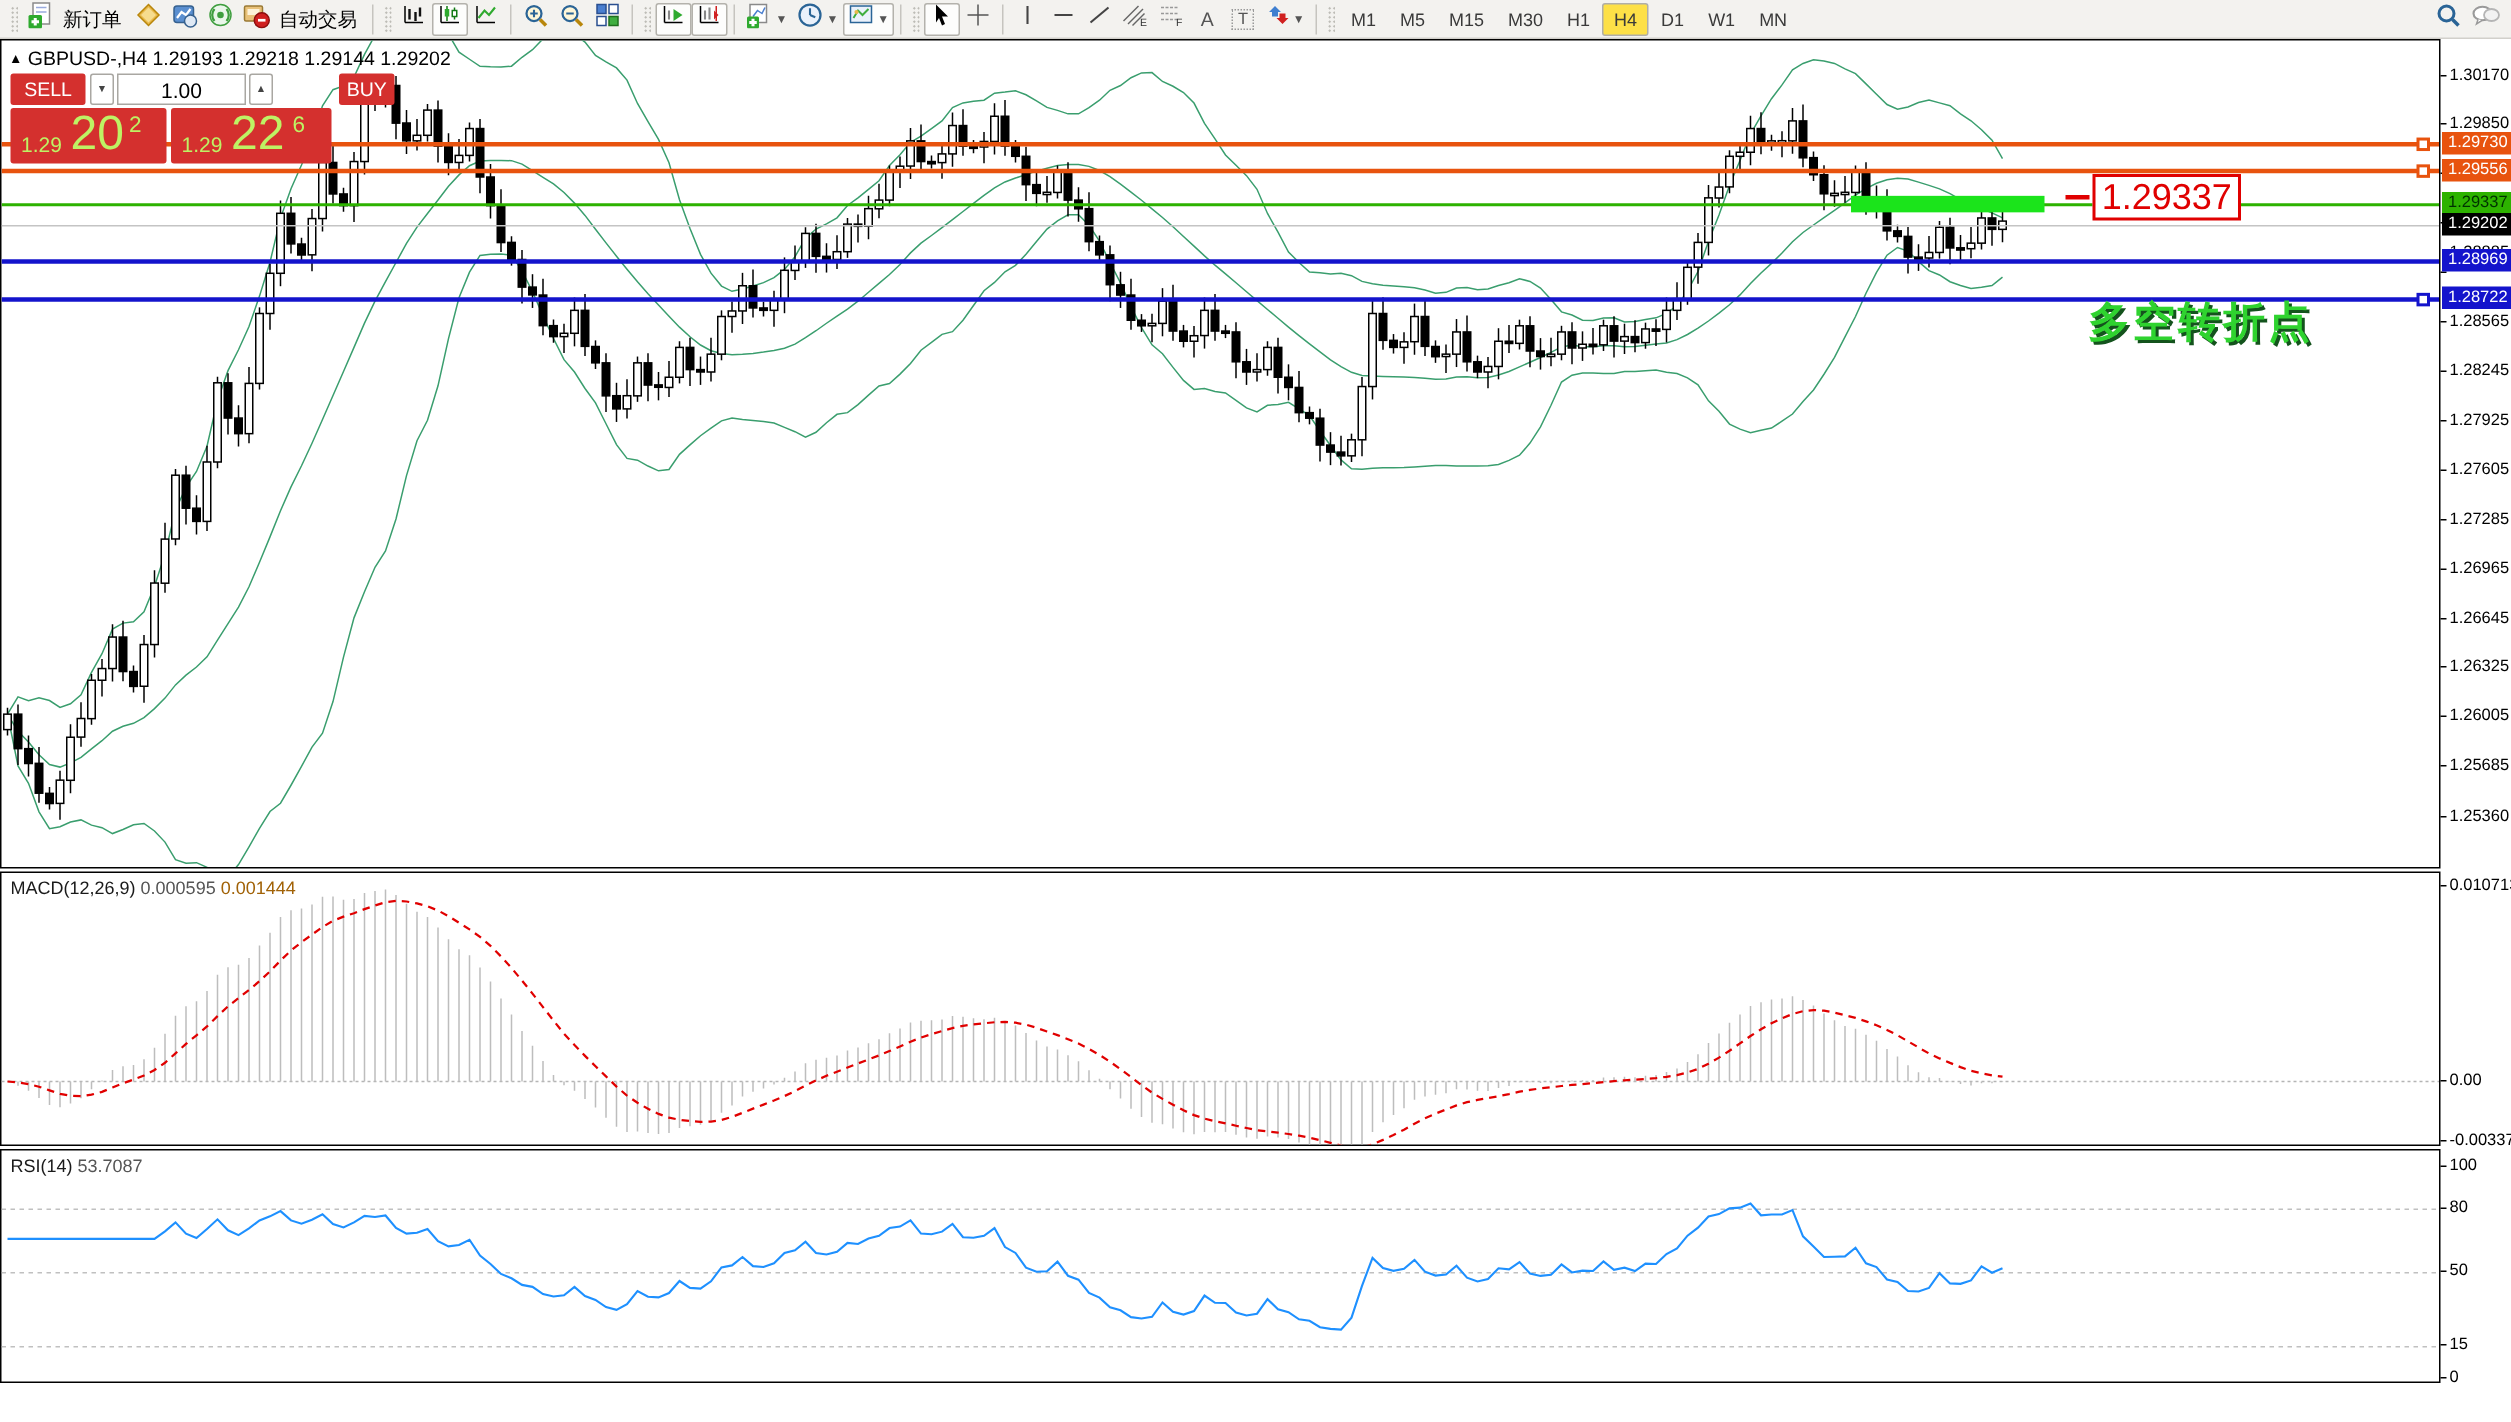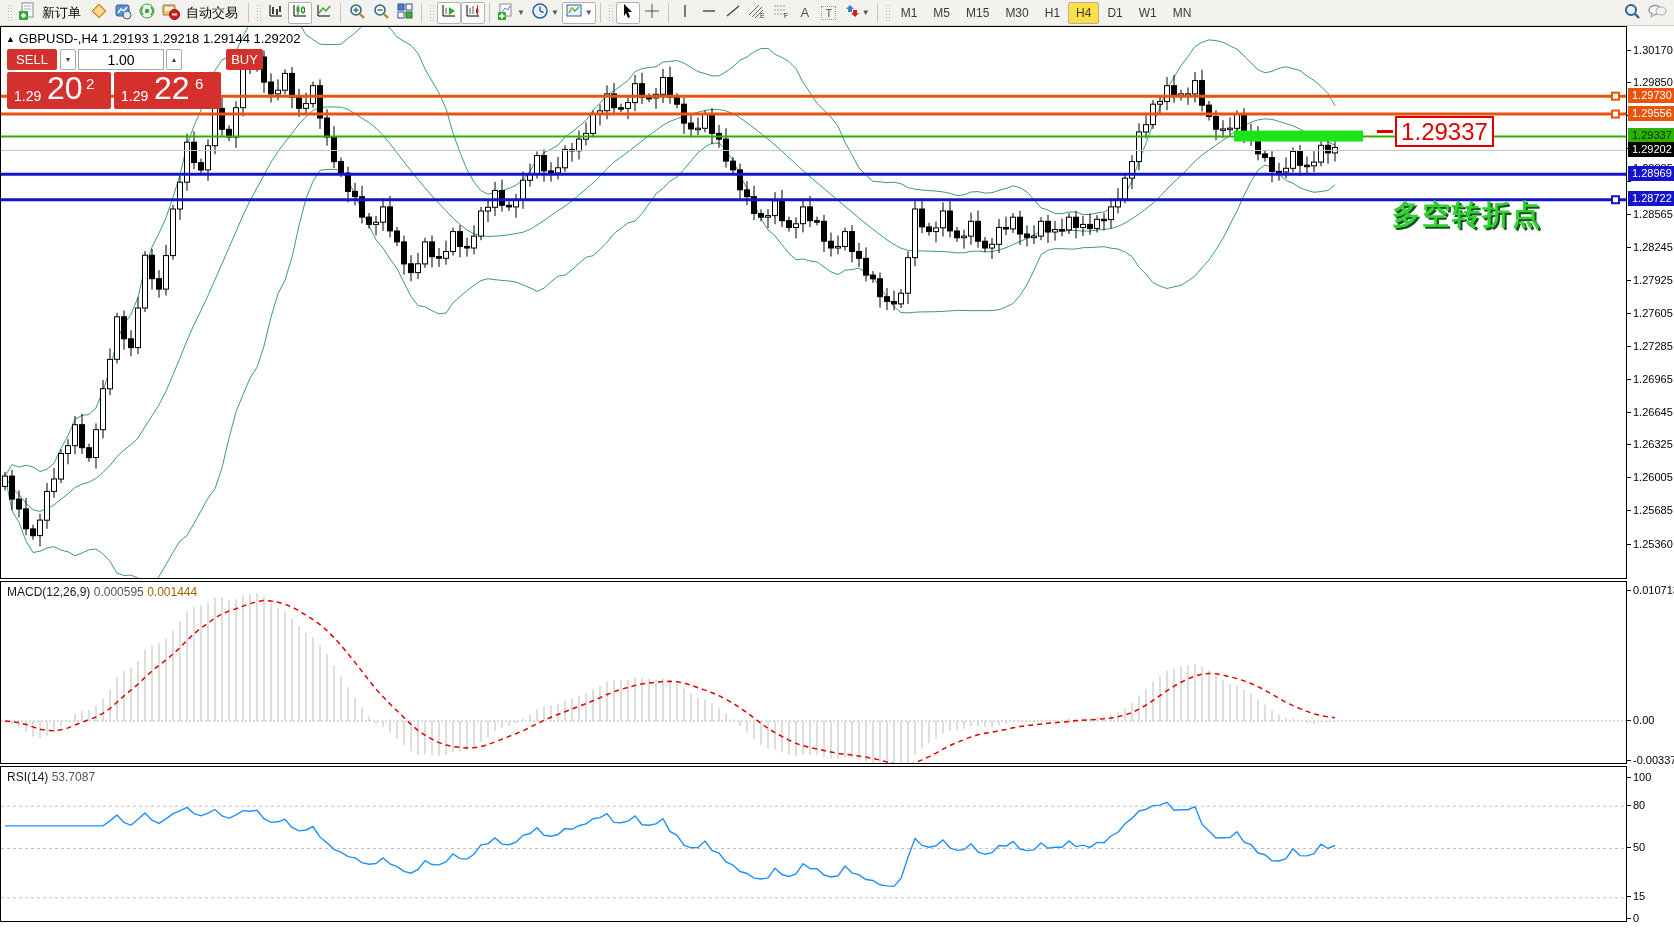--- a/index.html
+++ b/index.html
@@ -39,21 +39,21 @@
   
   #ohlc-info{position:absolute;left:6px;top:31px;font-size:13px;z-index:12;white-space:nowrap;}
   #ohlc-info .tri{font-size:9px;vertical-align:1px;}
   #trade-widget{position:absolute;left:7px;top:46px;width:214px;height:63px;z-index:14;}
   .tw-btn{position:absolute;background:#d4302e;color:#fff;font-size:13px;display:flex;
           align-items:center;justify-content:center;border-radius:2px;}
   .tw-spin{position:absolute;background:#fff;border:1px solid #a9a7a2;box-sizing:border-box;
            display:flex;align-items:center;justify-content:center;font-size:7px;color:#444;border-radius:2px;}
   .tw-vol{position:absolute;background:#fff;border:1px solid #a9a7a2;box-sizing:border-box;
           font-size:14px;display:flex;align-items:center;justify-content:center;}
-  .tw-big{position:absolute;background:#d4302e;color:#ffffff;border-radius:2px;overflow:hidden;}
+  .tw-big{position:absolute;background:#d4302e;color:#bef264;border-radius:2px;overflow:hidden;}
   .tw-big .small{position:absolute;left:7px;bottom:5px;font-size:14px;}
   .tw-big .big{position:absolute;left:40px;top:-2px;font-size:32px;font-weight:500;}
   .tw-big .sup{position:absolute;font-size:15px;top:3px;}
   #price-callout{position:absolute;left:1395px;top:116px;width:99px;height:31px;background:#fff;
                  border:2px solid #e00000;box-sizing:border-box;color:#e00000;font-size:24px;
                  display:flex;align-items:center;justify-content:center;z-index:13;}
   #callout-dash{position:absolute;left:1377px;top:130px;width:16px;height:3px;background:#e00000;z-index:13;}
   #cn-annotation{position:absolute;left:1392px;top:196px;font-size:28px;font-weight:bold;
                  color:#2fd32f;text-shadow:2px 2px 0 #14531d;z-index:13;letter-spacing:2px;white-space:nowrap;}
 </style>

